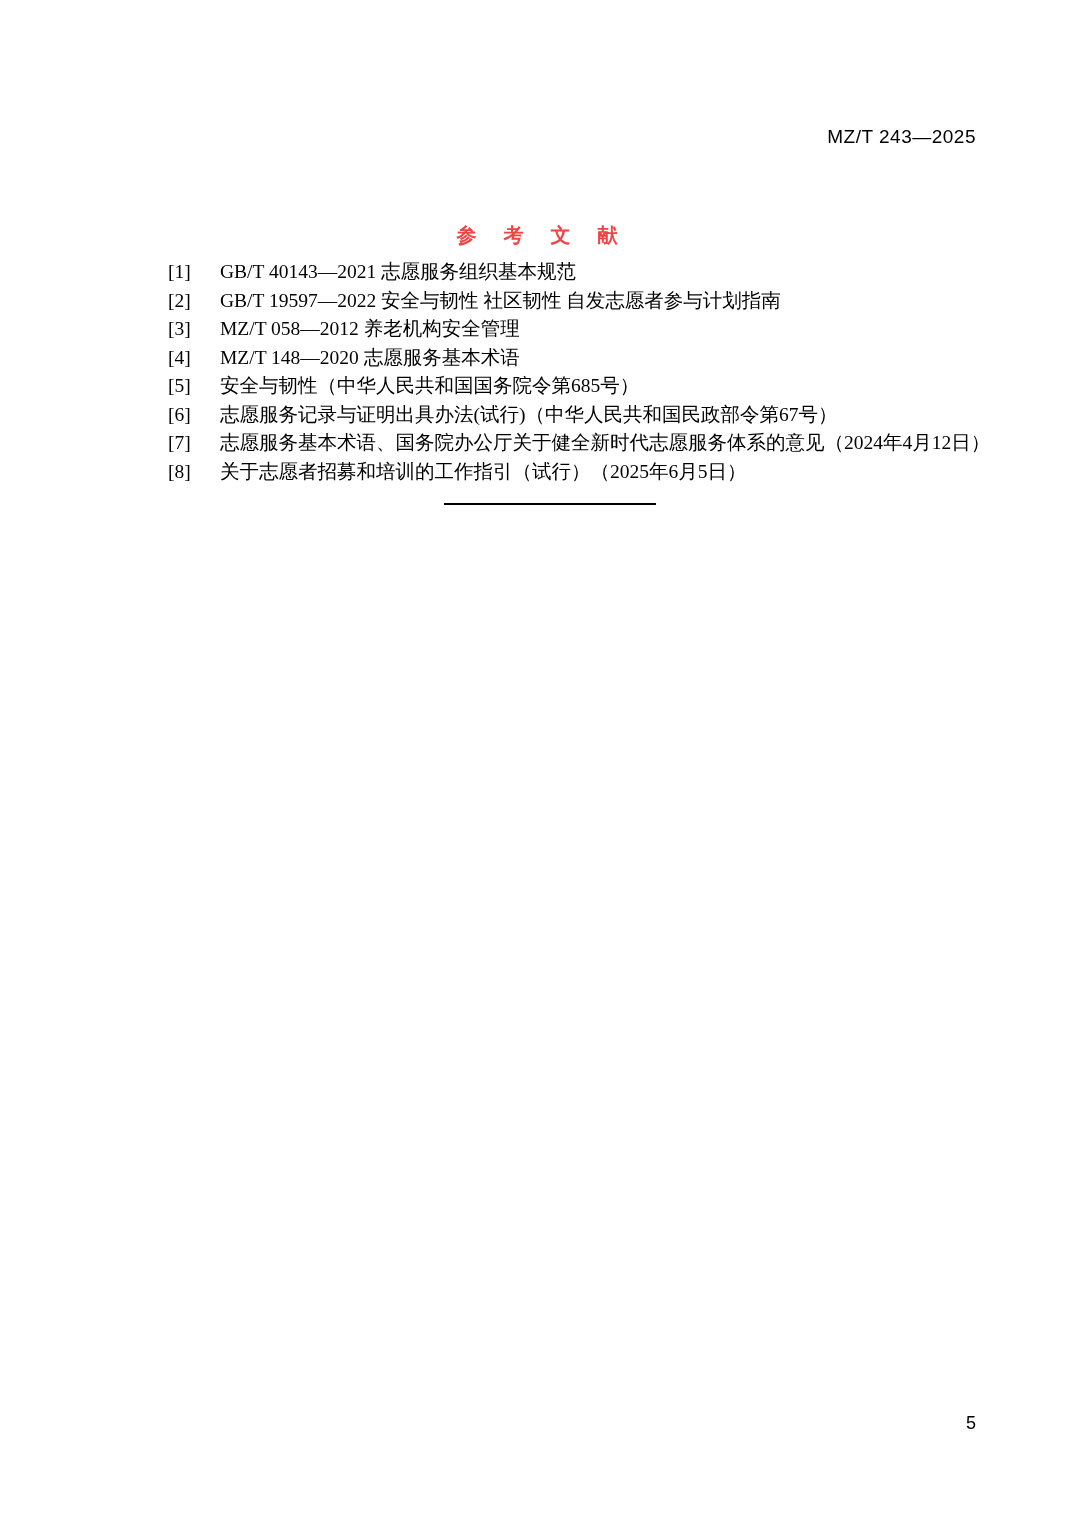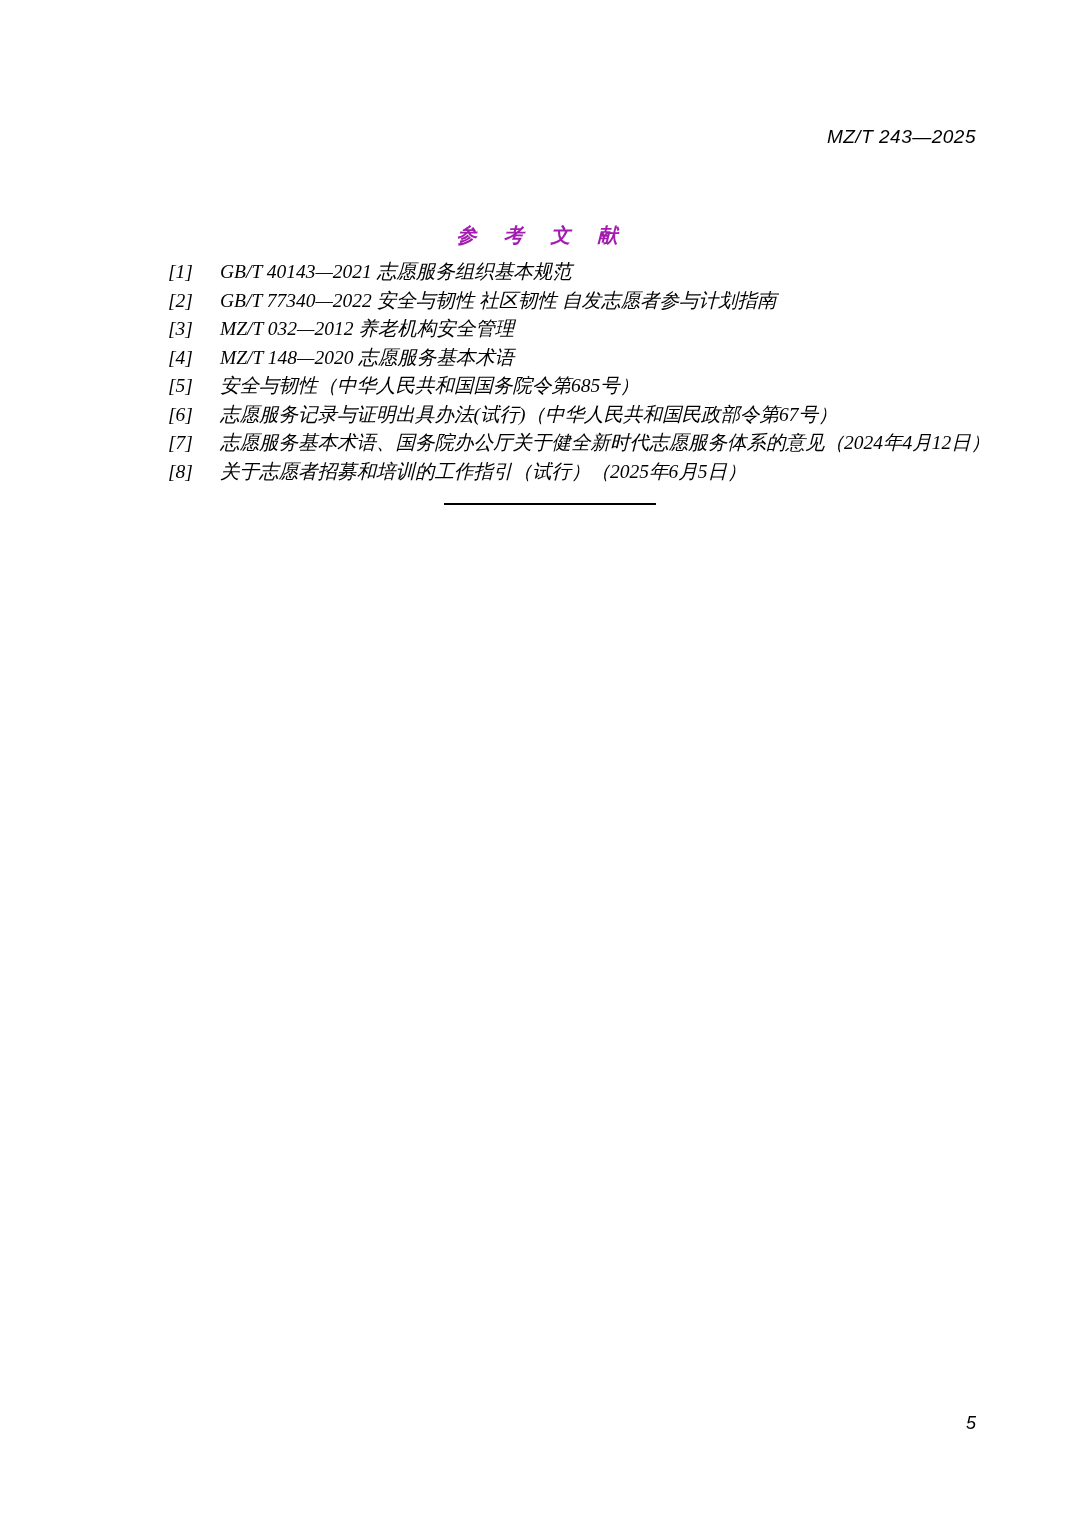--- a/index.html
+++ b/index.html
@@ -8,21 +8,20 @@
     background: #ffffff;
   }
   .page {
     position: relative;
     width: 1074px;
     height: 1520px;
     background: #ffffff;
     font-family: "Liberation Serif", serif;
     color: #000000;
     overflow: hidden;
-    font-style: italic;
   }
   .header-code {
     position: absolute;
     top: 126px;
     right: 98px;
     font-family: "Liberation Sans", sans-serif;
     font-size: 19px;
     letter-spacing: 0.5px;
     color: #000;
     white-space: nowrap;
@@ -31,21 +30,21 @@
     position: absolute;
     top: 222px;
     left: 0;
     width: 1074px;
     text-align: center;
     font-family: "DejaVu Sans", sans-serif;
     font-weight: bold;
     font-size: 20px;
     letter-spacing: 10px;
     text-indent: 10px;
-    color: #a21caf;
+    color: #ef4444;
   }
   .ref-list {
     position: absolute;
     top: 258px;
     left: 168px;
     width: 850px;
   }
   .ref-item {
     display: flex;
     align-items: baseline;
@@ -88,25 +87,25 @@
 
   <div class="doc-title">参 考 文 献</div>
 
   <div class="ref-list">
     <div class="ref-item">
       <span class="ref-num">[1]</span>
       <span class="ref-text">GB/T 40143—2021   志愿服务组织基本规范</span>
     </div>
     <div class="ref-item">
       <span class="ref-num">[2]</span>
-      <span class="ref-text">GB/T 77340—2022   安全与韧性 社区韧性 自发志愿者参与计划指南</span>
+      <span class="ref-text">GB/T 19597—2022   安全与韧性 社区韧性 自发志愿者参与计划指南</span>
     </div>
     <div class="ref-item">
       <span class="ref-num">[3]</span>
-      <span class="ref-text">MZ/T 032—2012   养老机构安全管理</span>
+      <span class="ref-text">MZ/T 058—2012   养老机构安全管理</span>
     </div>
     <div class="ref-item">
       <span class="ref-num">[4]</span>
       <span class="ref-text">MZ/T 148—2020   志愿服务基本术语</span>
     </div>
     <div class="ref-item">
       <span class="ref-num">[5]</span>
       <span class="ref-text">安全与韧性（中华人民共和国国务院令第685号）</span>
     </div>
     <div class="ref-item">

